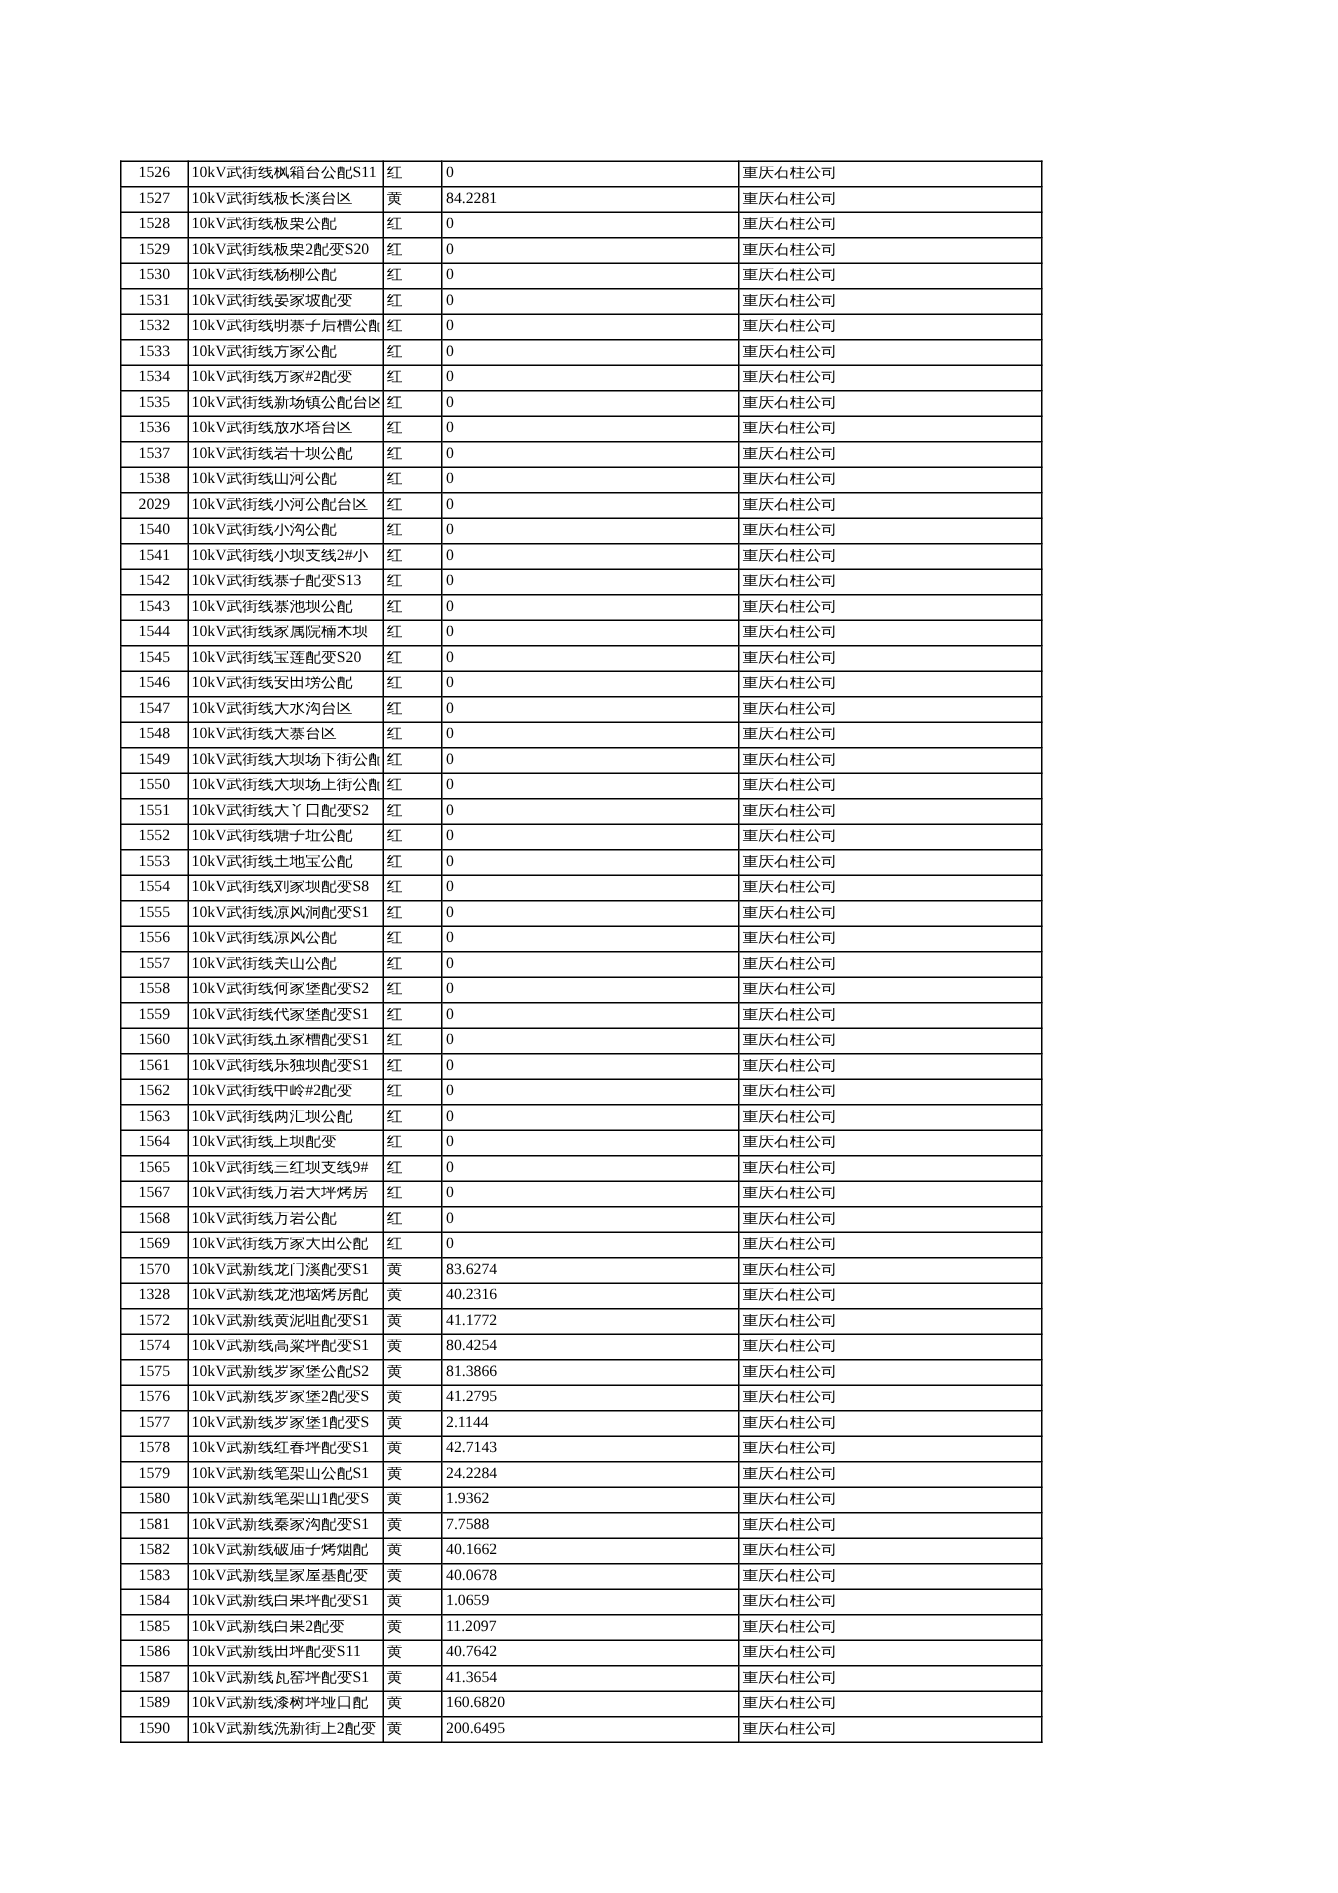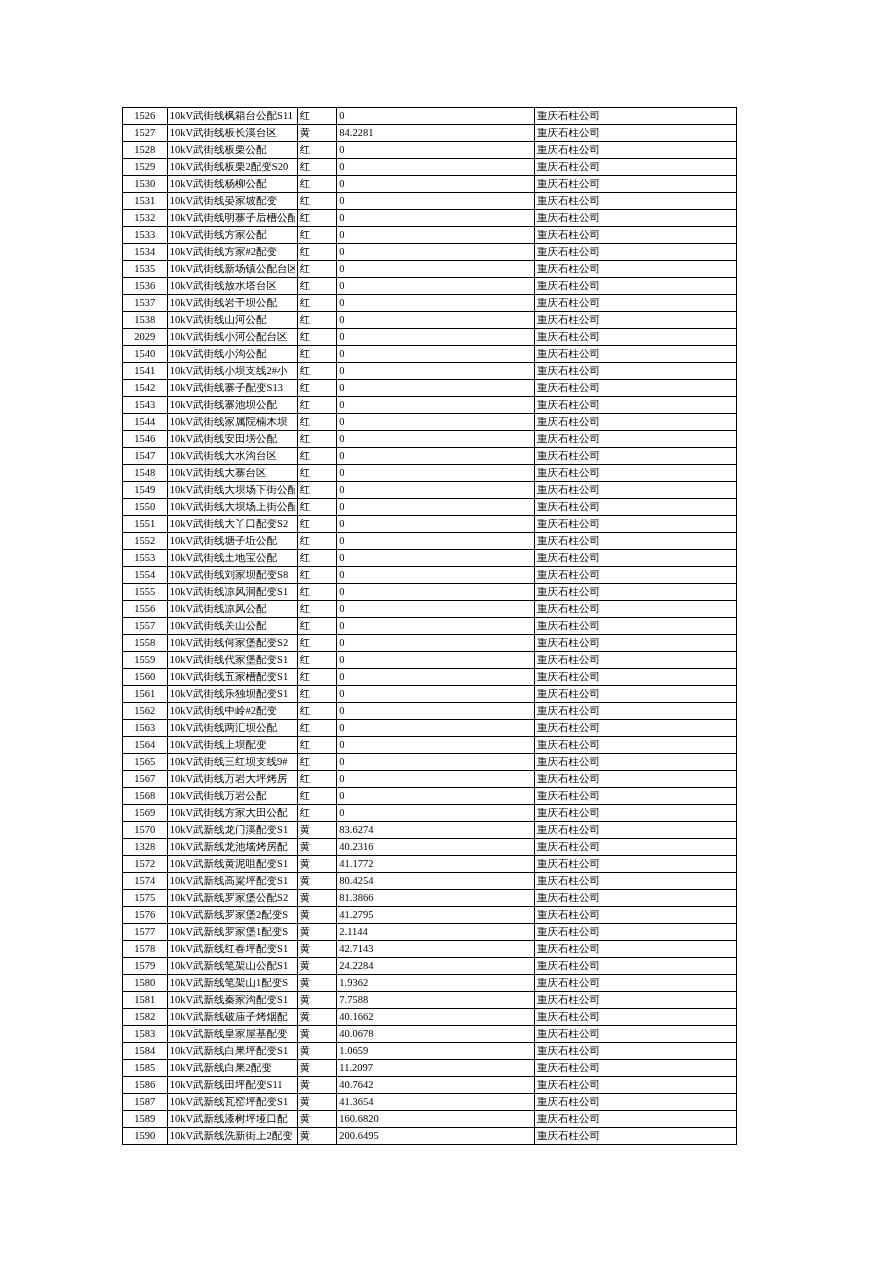--- a/index.html
+++ b/index.html
@@ -23,21 +23,20 @@
   .sheet {
     position: absolute;
     left: 80px;
     top: 107px;
     width: 645px;
   }
   table.data {
     border-collapse: collapse;
     table-layout: fixed;
     width: 615px;
-    margin-left: 42px;
   }
   table.data td {
     border: 1px solid #000000;
     font-size: 10.5px;
     line-height: 1;
     height: 16px;
     padding: 0 2px;
     overflow: hidden;
     white-space: nowrap;
     vertical-align: middle;
@@ -396,20 +395,37 @@
             </td>
             <td class="c-val">
               <span class="clip">0</span>
             </td>
             <td class="c-org">
               <span class="clip">重庆石柱公司</span>
             </td>
           </tr>
           <tr>
             <td class="c-id">
+              <span class="clip">1545</span>
+            </td>
+            <td class="c-name">
+              <span class="clip">10kV武街线宝莲配变S20</span>
+            </td>
+            <td class="c-flag">
+              <span class="clip">红</span>
+            </td>
+            <td class="c-val">
+              <span class="clip">0</span>
+            </td>
+            <td class="c-org">
+              <span class="clip">重庆石柱公司</span>
+            </td>
+          </tr>
+          <tr>
+            <td class="c-id">
               <span class="clip">1546</span>
             </td>
             <td class="c-name">
               <span class="clip">10kV武街线安田塝公配</span>
             </td>
             <td class="c-flag">
               <span class="clip">红</span>
             </td>
             <td class="c-val">
               <span class="clip">0</span>

